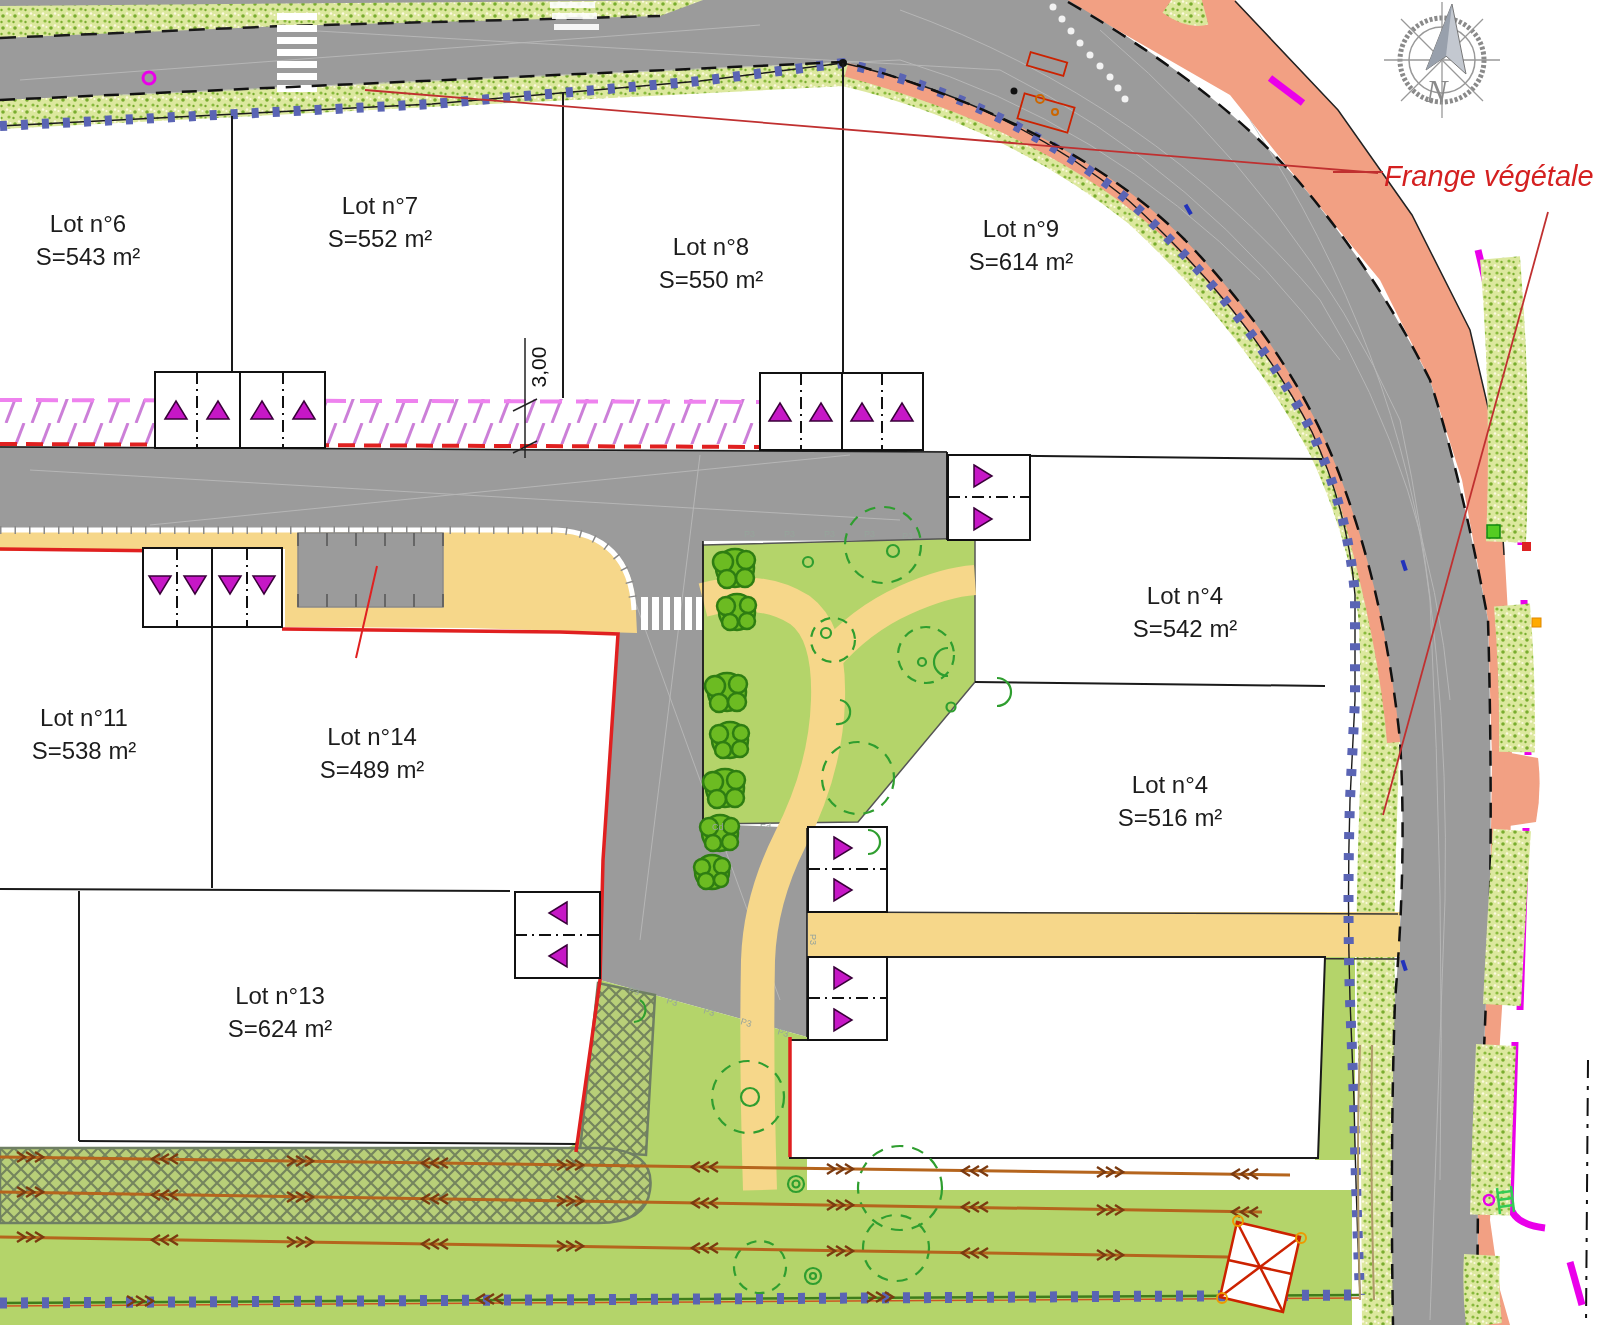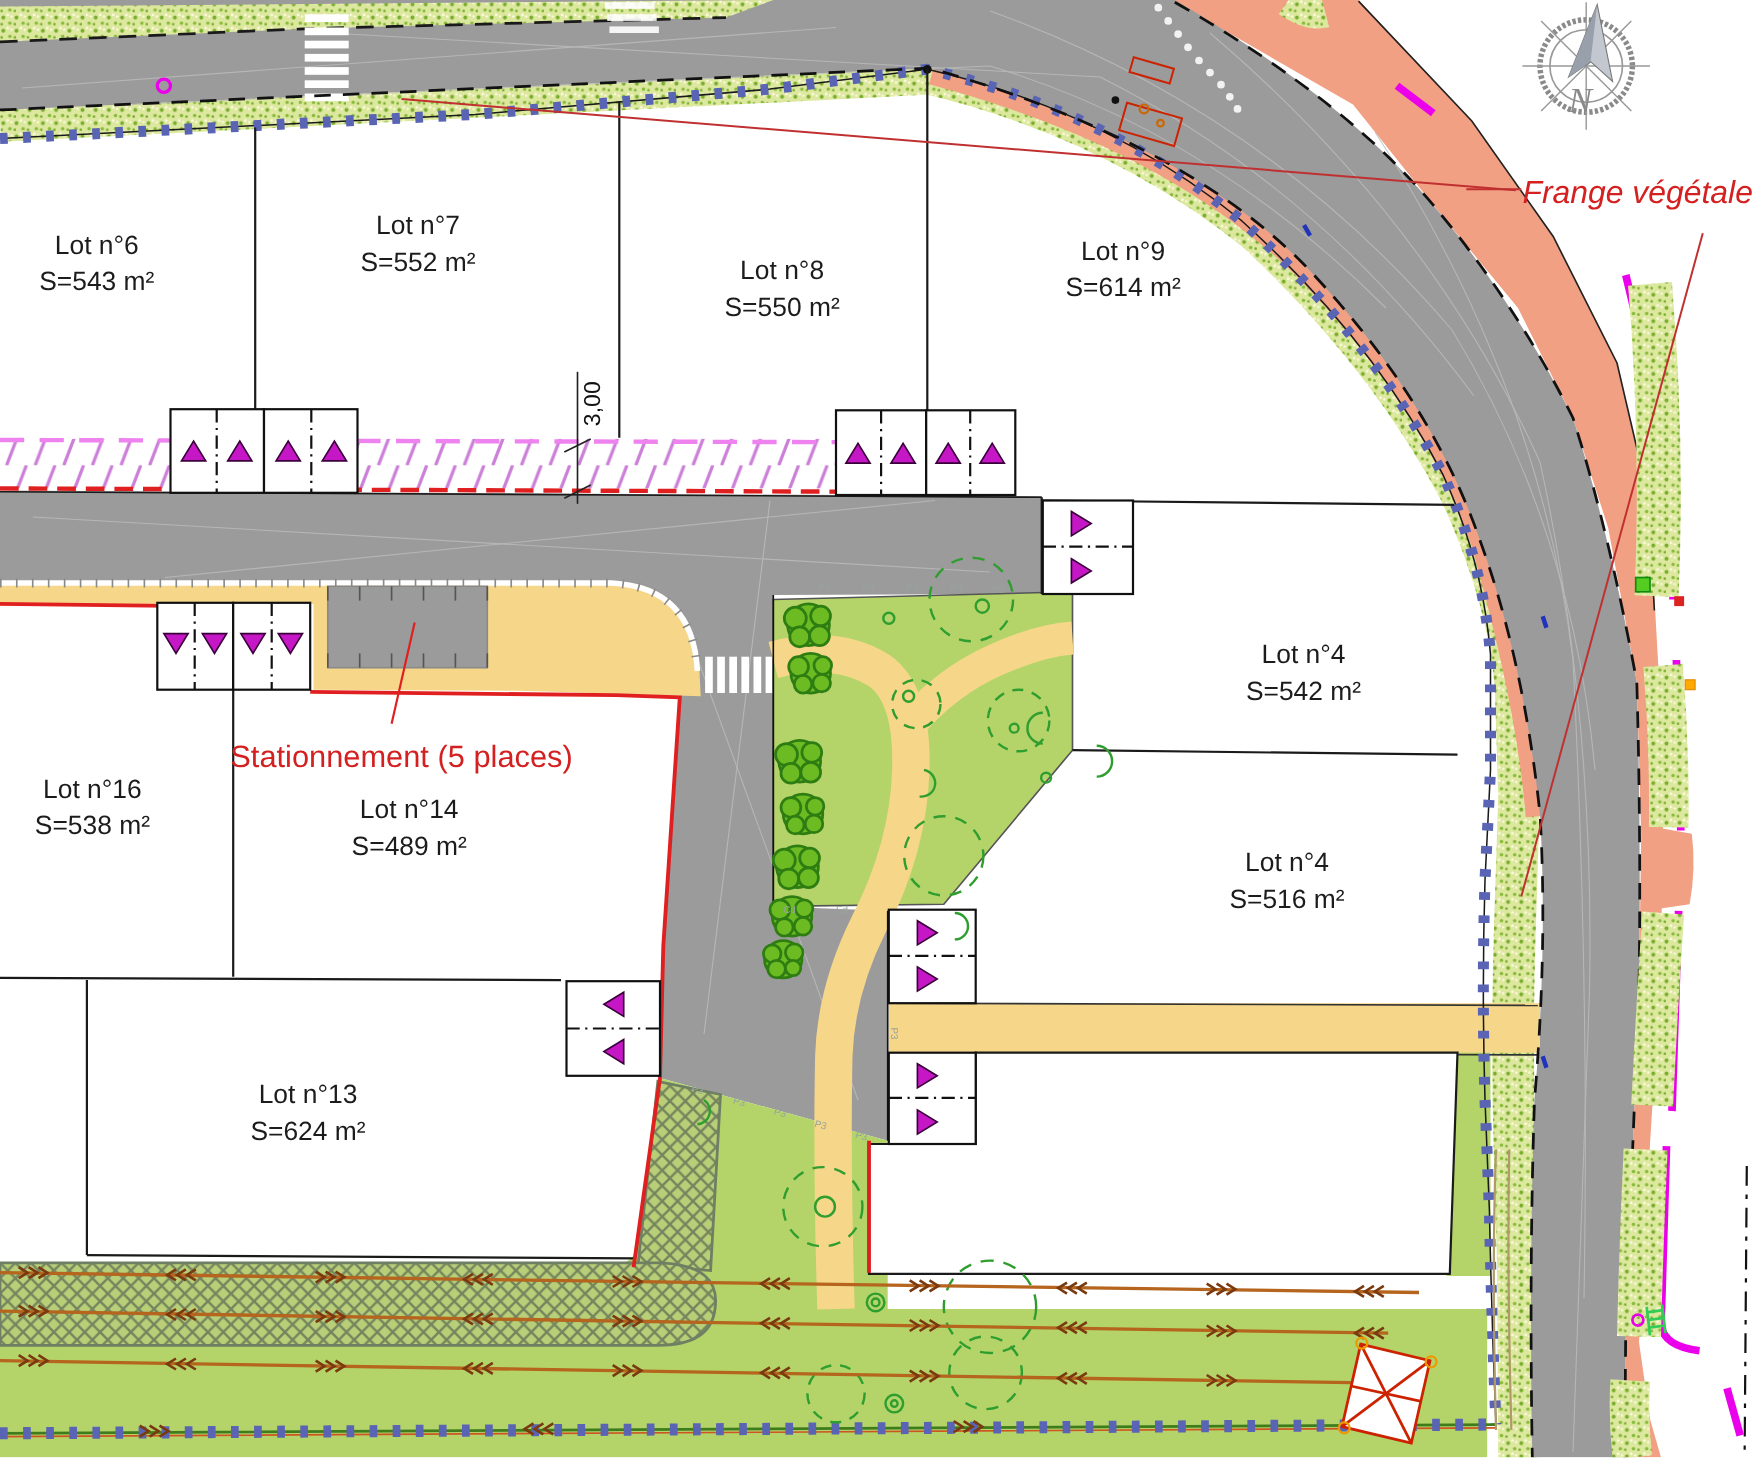--- a/index.html
+++ b/index.html
@@ -474,21 +474,20 @@
     </div>
 <div class="lbl" style="left:280px;top:1012px">
       <span class="nm">Lot n°13</span>
       <span class="ar">S=624 m²</span>
     </div>
 <div class="lbl" style="left:372px;top:753px">
       <span class="nm">Lot n°14</span>
       <span class="ar">S=489 m²</span>
     </div>
 <div class="lbl" style="left:84px;top:734px">
-      <span class="nm">Lot n°16</span>
+      <span class="nm">Lot n°11</span>
       <span class="ar">S=538 m²</span>
     </div>
 
-<div class="red-lbl" id="stationnement-label">Stationnement (5 places)</div>
 <div class="red-lbl" id="frange-label">Frange végétale</div>
 <div id="dim-label">3,00</div>
 
 </div>
 
 </body></html>

